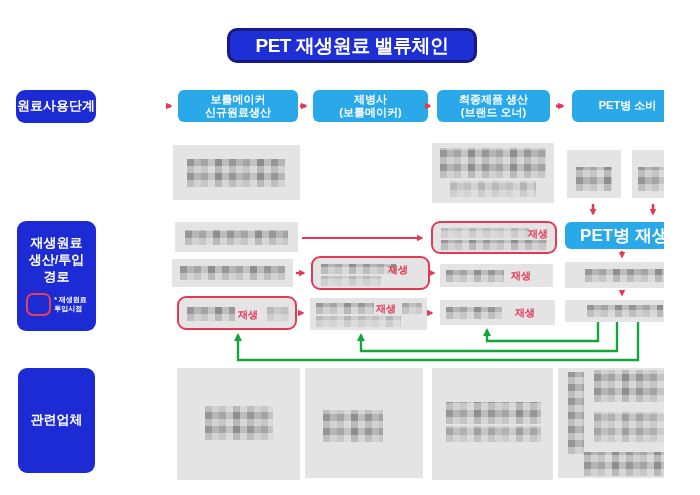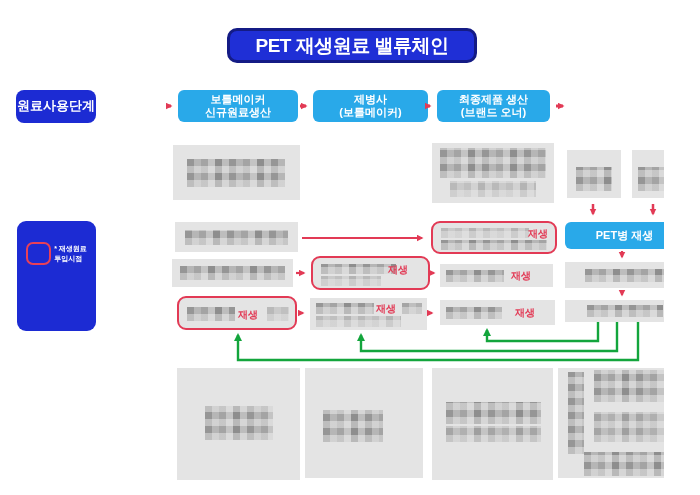--- a/index.html
+++ b/index.html
@@ -9,40 +9,40 @@
   
   .title-pill{position:absolute;left:227px;top:28px;width:250px;height:35px;
     background:#1f2fd6;border:3px solid #141b85;border-radius:10px;box-sizing:border-box;
     color:#fff;font-weight:bold;font-size:19px;letter-spacing:-0.5px;
     display:flex;align-items:center;justify-content:center;}
 
   
   .rowlabel{position:absolute;background:#1c2bd3;border-radius:9px;color:#fff;font-weight:bold;
     display:flex;align-items:center;justify-content:center;text-align:center;
     white-space:pre-line;line-height:1.3;font-size:13px;}
-  .rl-1{left:16px;top:90px;width:80px;height:33px;border-radius:8px;}
+  .rl-1{left:16px;top:90px;width:80px;height:33px;}
   .rl-2{left:18px;top:146px;width:77px;height:56px;}
   .rl-3{left:17px;top:221px;width:79px;height:110px;flex-direction:column;justify-content:flex-start;padding-top:14px;box-sizing:border-box;}
   .rl-4{left:18px;top:368px;width:77px;height:105px;}
   .legend-row{display:flex;align-items:center;gap:3px;margin-top:7px;}
   .legend-box{width:25px;height:23px;border:2px solid #e84057;border-radius:7px;box-sizing:border-box;}
   .legend-note{font-size:7px;font-weight:bold;line-height:1.35;text-align:left;white-space:pre-line;}
 
   
   .stage{position:absolute;top:90px;height:32px;background:#29a9e9;border-radius:6px;
     color:#fff;font-weight:bold;font-size:11px;line-height:1.2;
     display:flex;align-items:center;justify-content:center;text-align:center;white-space:pre-line;}
   .st-1{left:113px;width:51px;font-size:10.5px;}
   .st-2{left:178px;width:120px;}
   .st-3{left:313px;width:115px;}
   .st-4{left:437px;width:113px;}
   .st-5{left:572px;width:111px;}
 
   .bluebox{position:absolute;background:#29a9e9;border-radius:6px;color:#fff;font-weight:bold;
-    font-size:11px;display:flex;align-items:center;justify-content:center;}
+    font-size:17px;display:flex;align-items:center;justify-content:center;}
   .pet-recycle{left:565px;top:222px;width:119px;height:27px;}
 
   
   .blur{position:absolute;background:#e4e4e4;}
   .mz{position:absolute;
     background-image:
       repeating-linear-gradient(0deg, rgba(255,255,255,.38) 0 7px, rgba(0,0,0,0) 7px 14px),
       repeating-linear-gradient(90deg,#969696 0 7px,#b6b6b6 7px 14px,#a4a4a4 14px 21px,#c4c4c4 21px 28px,#8e8e8e 28px 35px,#bdbdbd 35px 42px);}
   .mz.light{opacity:.55;}
   .mz.soft{opacity:.8;}
@@ -54,33 +54,38 @@
 </style>
 </head>
 <body>
 
 <div class="page">
 
   <div class="title-pill">PET 재생원료 밸류체인</div>
 
   <div class="rowlabel rl-1">원료사용단계</div>
   <div class="rowlabel rl-3">
+    <span>재생원료
+생산/투입
+경로</span>
     <span class="legend-row">
       <span class="legend-box"></span>
       <span class="legend-note">* 재생원료
 투입시점</span>
     </span>
   </div>
+  <div class="rowlabel rl-4">관련업체</div>
 
   <div class="stage st-2">보틀메이커
 신규원료생산</div>
   <div class="stage st-3">제병사
 (보틀메이커)</div>
   <div class="stage st-4">최종제품 생산
 (브랜드 오너)</div>
+  <div class="stage st-5">PET병 소비</div>
 
   <div class="blur" style="left:173px;top:145px;width:127px;height:55px">
     <div class="mz" style="left:14px;top:14px;width:98px;height:28px"></div>
   </div>
   <div class="blur" style="left:432px;top:143px;width:122px;height:60px">
     <div class="mz" style="left:8px;top:5px;width:106px;height:30px"></div>
     <div class="mz light" style="left:18px;top:38px;width:86px;height:16px"></div>
   </div>
   <div class="blur" style="left:567px;top:150px;width:54px;height:48px">
     <div class="mz" style="left:9px;top:17px;width:36px;height:24px"></div>

